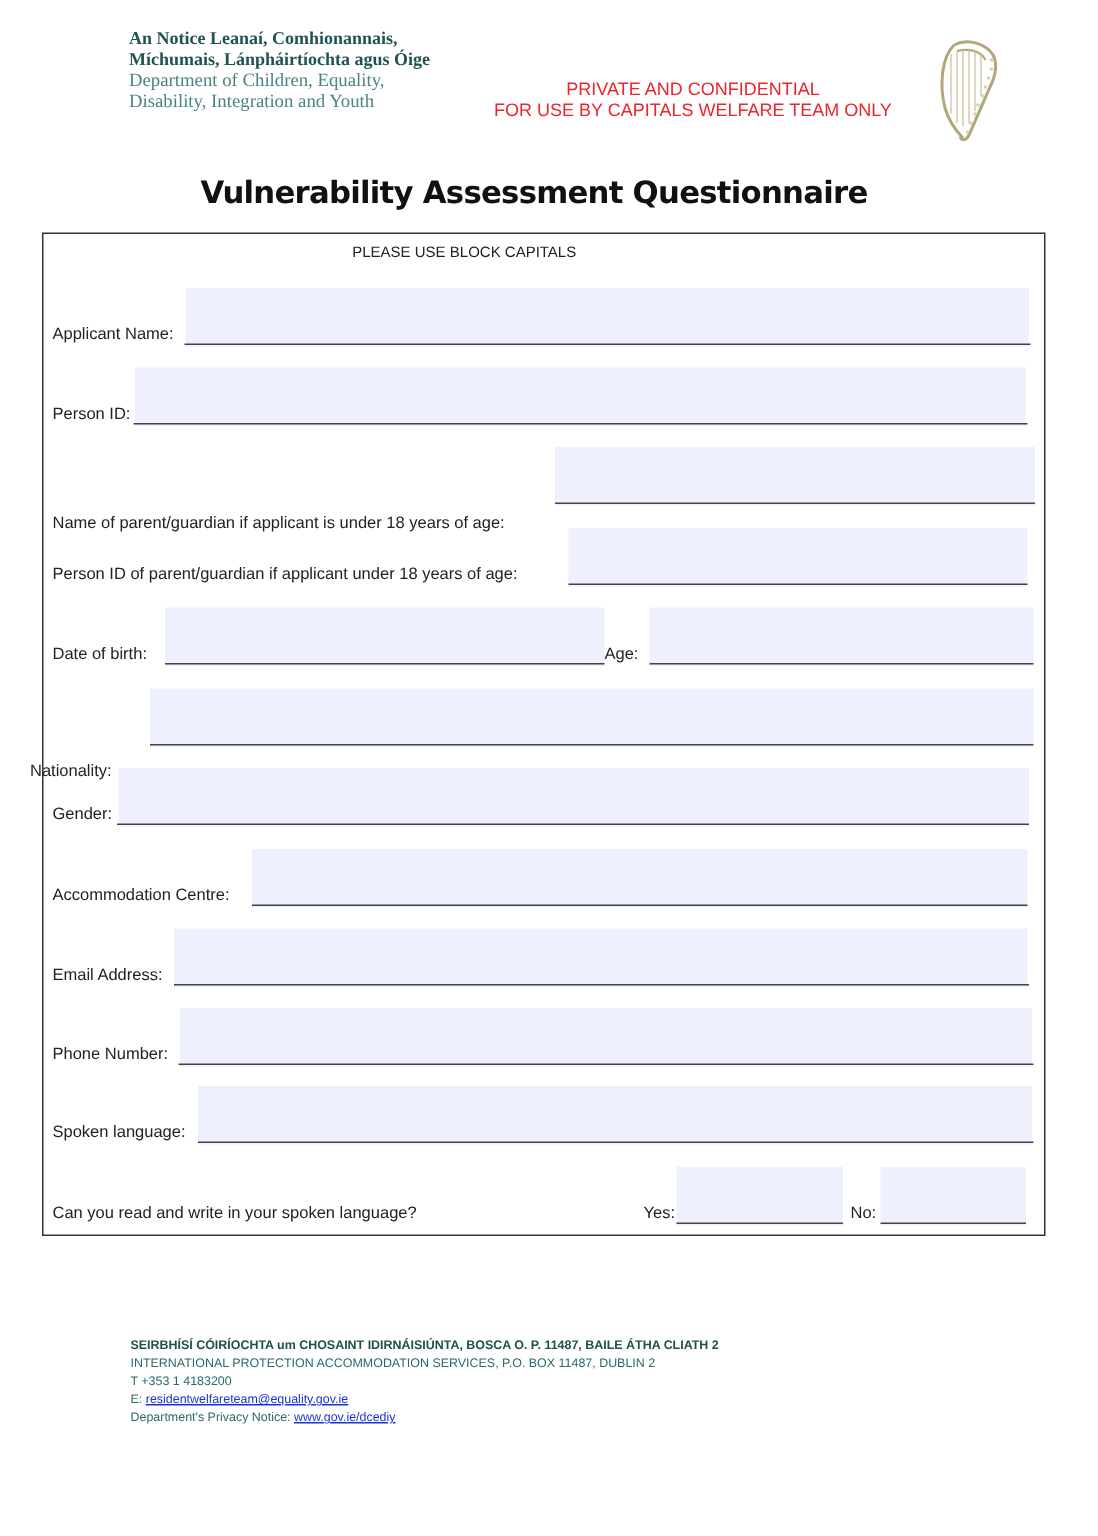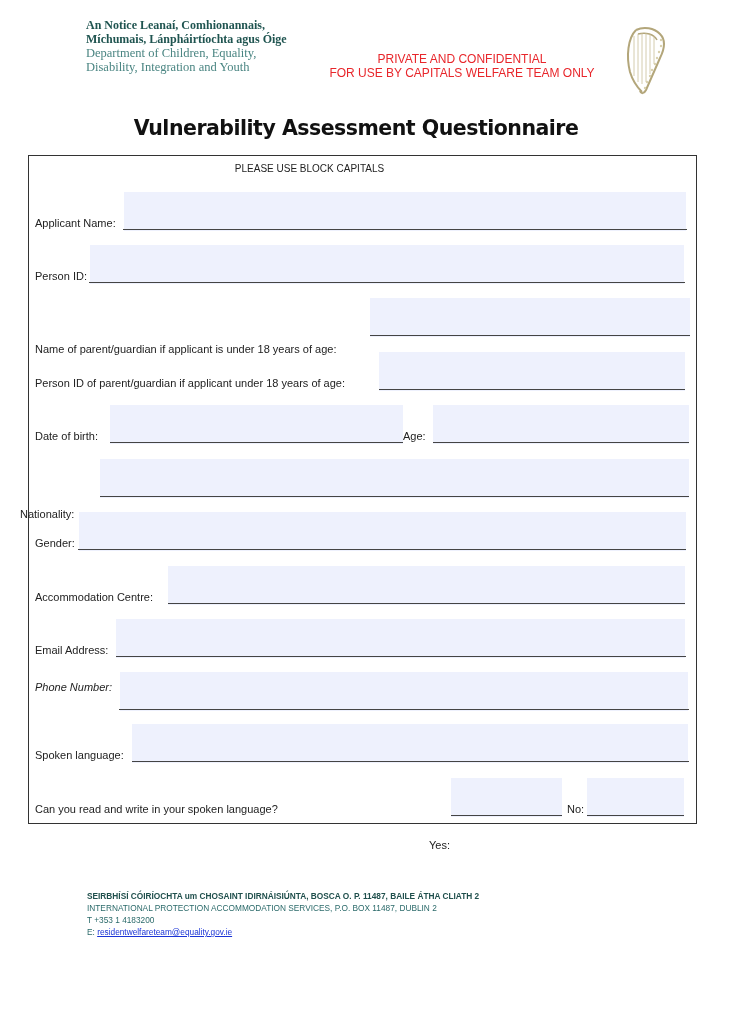--- a/index.html
+++ b/index.html
@@ -102,33 +102,34 @@
 
 <div class="fill" style="left:168px;top:566px;width:517px;height:39px;"></div>
 <span class="row-label" style="left:35px;top:591px;">Accommodation Centre:</span>
 <div class="uline" style="left:168px;top:603px;width:517px;"></div>
 
 <div class="fill" style="left:116px;top:619px;width:569px;height:39px;"></div>
 <span class="row-label" style="left:35px;top:644px;">Email Address:</span>
 <div class="uline" style="left:116px;top:656px;width:570px;"></div>
 
 <div class="fill" style="left:120px;top:672px;width:568px;height:39px;"></div>
-<span class="row-label" style="left:35px;top:681px;font-style:italic;">Phone Number:</span>
+<span class="row-label" style="left:35px;top:697px;">Phone Number:</span>
 <div class="uline" style="left:119px;top:709px;width:570px;"></div>
 
 <div class="fill" style="left:132px;top:724px;width:556px;height:39px;"></div>
 <span class="row-label" style="left:35px;top:749px;">Spoken language:</span>
 <div class="uline" style="left:132px;top:761px;width:557px;"></div>
 
 <div class="fill" style="left:451px;top:778px;width:111px;height:39px;"></div>
 <div class="fill" style="left:587px;top:778px;width:97px;height:39px;"></div>
 <span class="row-label" style="left:35px;top:803px;">Can you read and write in your spoken language?</span>
-<span class="row-label" style="left:429px;top:803px;margin-top:36px;">Yes:</span>
+<span class="row-label" style="left:429px;top:803px;">Yes:</span>
 <div class="uline" style="left:451px;top:815px;width:111px;"></div>
 <span class="row-label" style="left:567px;top:803px;">No:</span>
 <div class="uline" style="left:587px;top:815px;width:97px;"></div>
 
 <div class="abs footer">
   <div class="b">SEIRBHÍSÍ CÓIRÍOCHTA um CHOSAINT IDIRNÁISIÚNTA, BOSCA O. P. 11487, BAILE ÁTHA CLIATH 2</div>
   <div>INTERNATIONAL PROTECTION ACCOMMODATION SERVICES, P.O. BOX 11487, DUBLIN 2</div>
   <div>T +353 1 4183200</div>
   <div><span>E: </span><a>residentwelfareteam@equality.gov.ie</a></div>
+  <div><span>Department's Privacy Notice: </span><a>www.gov.ie/dcediy</a></div>
 </div>
 
 </body></html>

